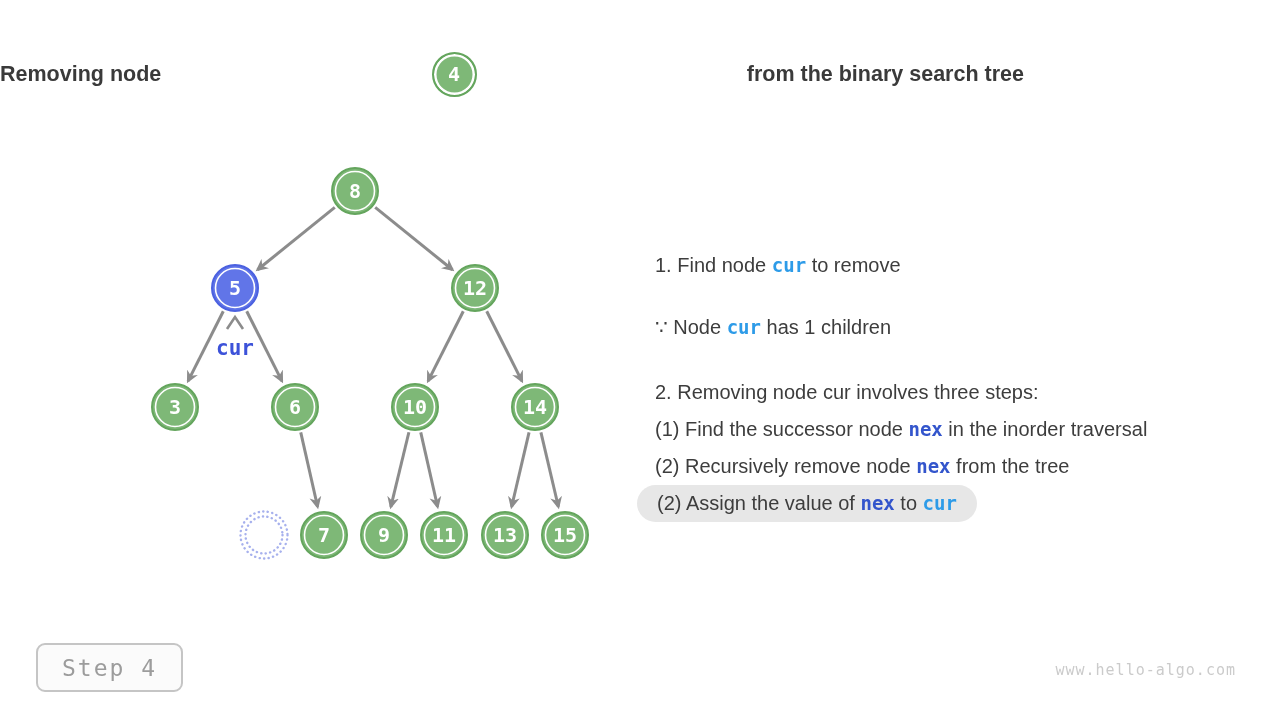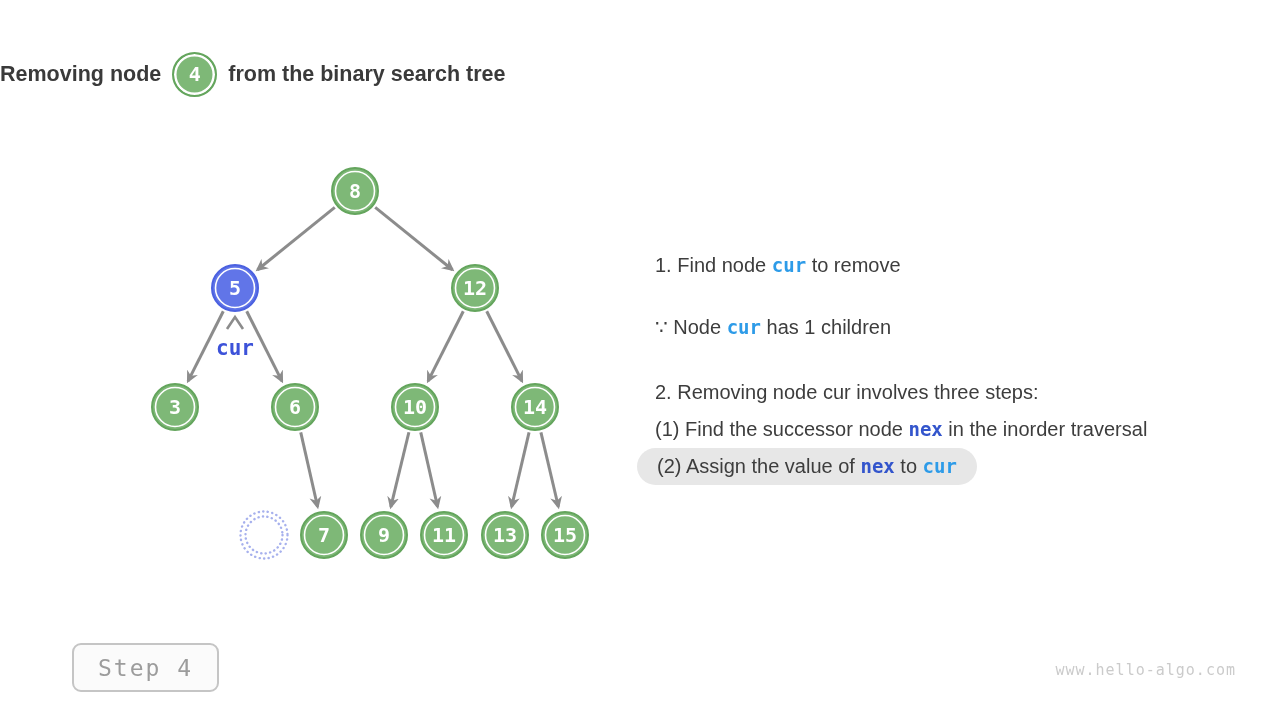--- a/index.html
+++ b/index.html
@@ -4,21 +4,21 @@
 <style>
   html,body{margin:0;padding:0;}
   body{
     width:1280px;height:720px;position:relative;overflow:hidden;
     background:#ffffff;
     font-family:"Liberation Sans",sans-serif;
   }
   
   .title-row{
     position:absolute;left:0;top:50px;width:1024px;height:48px;
-    display:flex;justify-content:flex-start;align-items:center;gap:11px;
+    display:flex;justify-content:space-between;align-items:center;gap:11px;
     font-weight:bold;font-size:21.5px;color:#3a3a3a;
   }
   .node-badge{
     width:41px;height:41px;border-radius:50%;
     background:var(--node_green_fill);
     border:2.5px solid var(--node_green_stroke);
     box-shadow:inset 0 0 0 2.5px #ffffff;
     display:flex;align-items:center;justify-content:center;
     color:#ffffff;font-family:"DejaVu Sans Mono",monospace;
     font-weight:bold;font-size:20px;
@@ -51,21 +51,21 @@
     font-size:19px;
   }
   .term-cur{color:var(--term_cur);}
   .term-nex{color:var(--term_nex);}
   
   .step-badge{
     position:absolute;left:36px;top:643px;width:143px;height:45px;
     border:2px solid #c5c5c5;border-radius:9px;background:#fbfbfb;
     display:flex;align-items:center;justify-content:center;
     font-family:"DejaVu Sans Mono",monospace;font-size:23px;
-    color:#9c9c9c;letter-spacing:2px;margin-left:36px;
+    color:#9c9c9c;letter-spacing:2px;
   }
   .footer-url{
     position:absolute;right:44px;top:661px;
     font-family:"DejaVu Sans Mono",monospace;font-size:15px;
     color:#cbcbcb;letter-spacing:1px;
   }
 </style>
 </head>
 <body style="--node_green_fill: #7EB877; --node_green_stroke: #64A55D; --node_blue_fill: #6175E8; --node_blue_stroke: #4B61E0; --node_ring: #FFFFFF; --edge: #8C8C8C; --empty_node: #A7B1ED; --pointer_label: #3C52D9; --term_cur: #2D9BE8; --term_nex: #3355CC; --text: #3D3D3D; --highlight_bg: #E7E7E7;">
 
@@ -166,20 +166,21 @@
       <path d="M227,329 L235,317 L243,329" fill="none" stroke="#8C8C8C" stroke-width="2.6" stroke-linejoin="miter"></path>
       <text x="235" y="355" text-anchor="middle" fill="#3C52D9" class="pointer-label">cur</text>
     </g>
 </svg>
 
 <div class="notes" id="notes">
     <div class="note-line"><span>1. Find node </span><span class="term term-cur">cur</span><span> to remove</span></div>
     <div class="note-line gap-para"><span>∵ Node </span><span class="term term-cur">cur</span><span> has 1 children</span></div>
     <div class="note-line gap-para2"><span>2. Removing node cur involves three steps:</span></div>
     <div class="note-line"><span>(1) Find the successor node </span><span class="term term-nex">nex</span><span> in the inorder traversal</span></div>
+    <div class="note-line"><span>(2) Recursively remove node </span><span class="term term-nex">nex</span><span> from the tree</span></div>
     <div class="note-line highlight"><span>(2) Assign the value of </span><span class="term term-nex">nex</span><span> to </span><span class="term term-cur">cur</span></div>
   </div>
 
 <div class="step-badge">
   <span>Step 4</span>
 </div>
 
 <div class="footer-url">www.hello-algo.com</div>
 
 </body></html>

